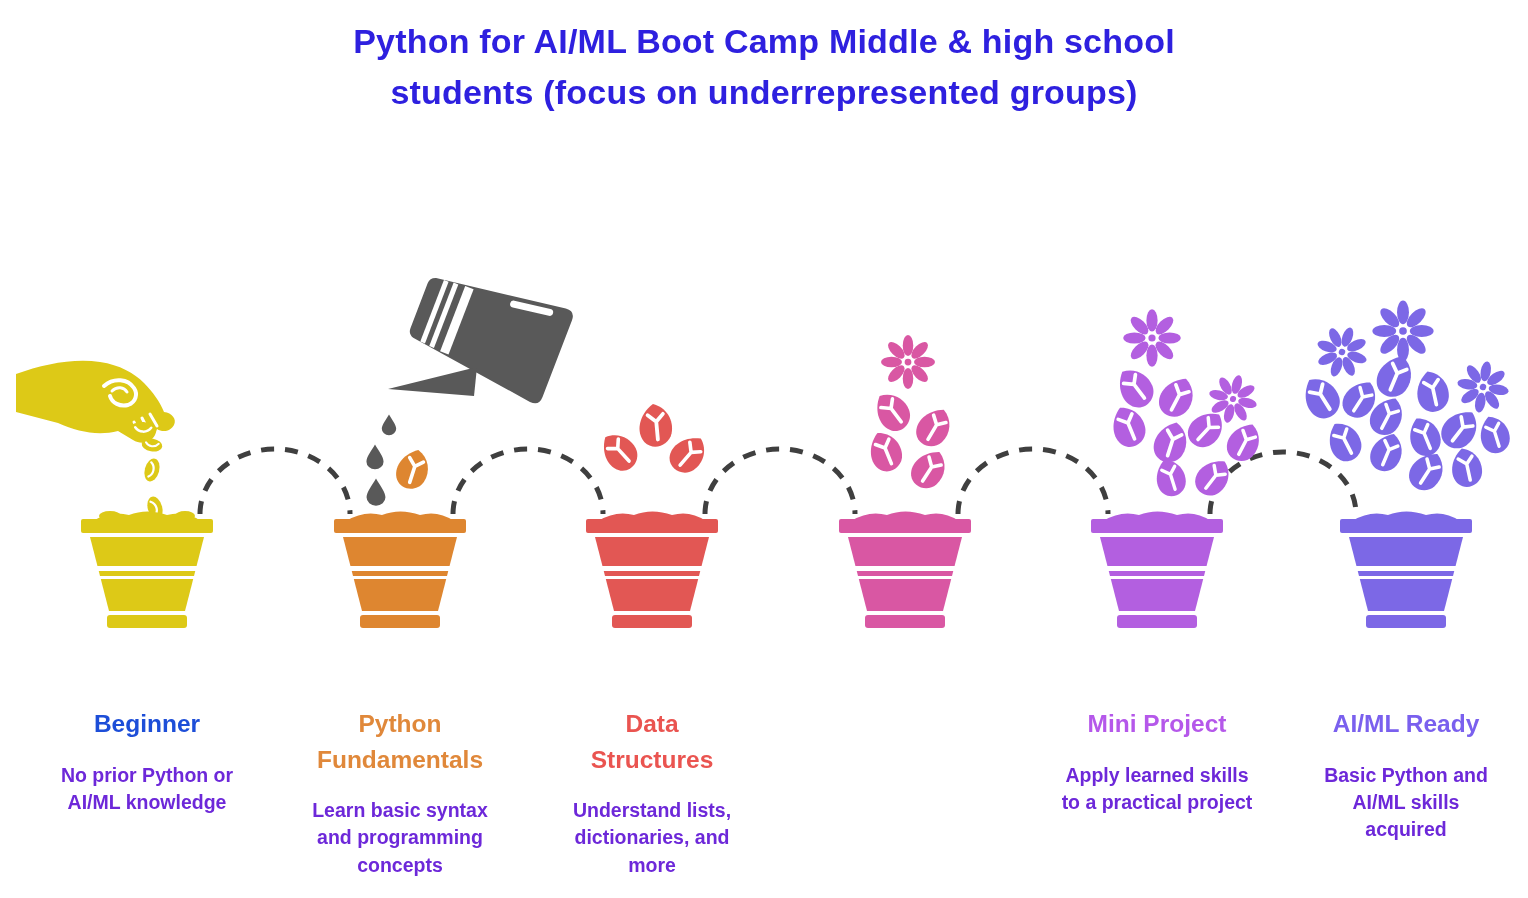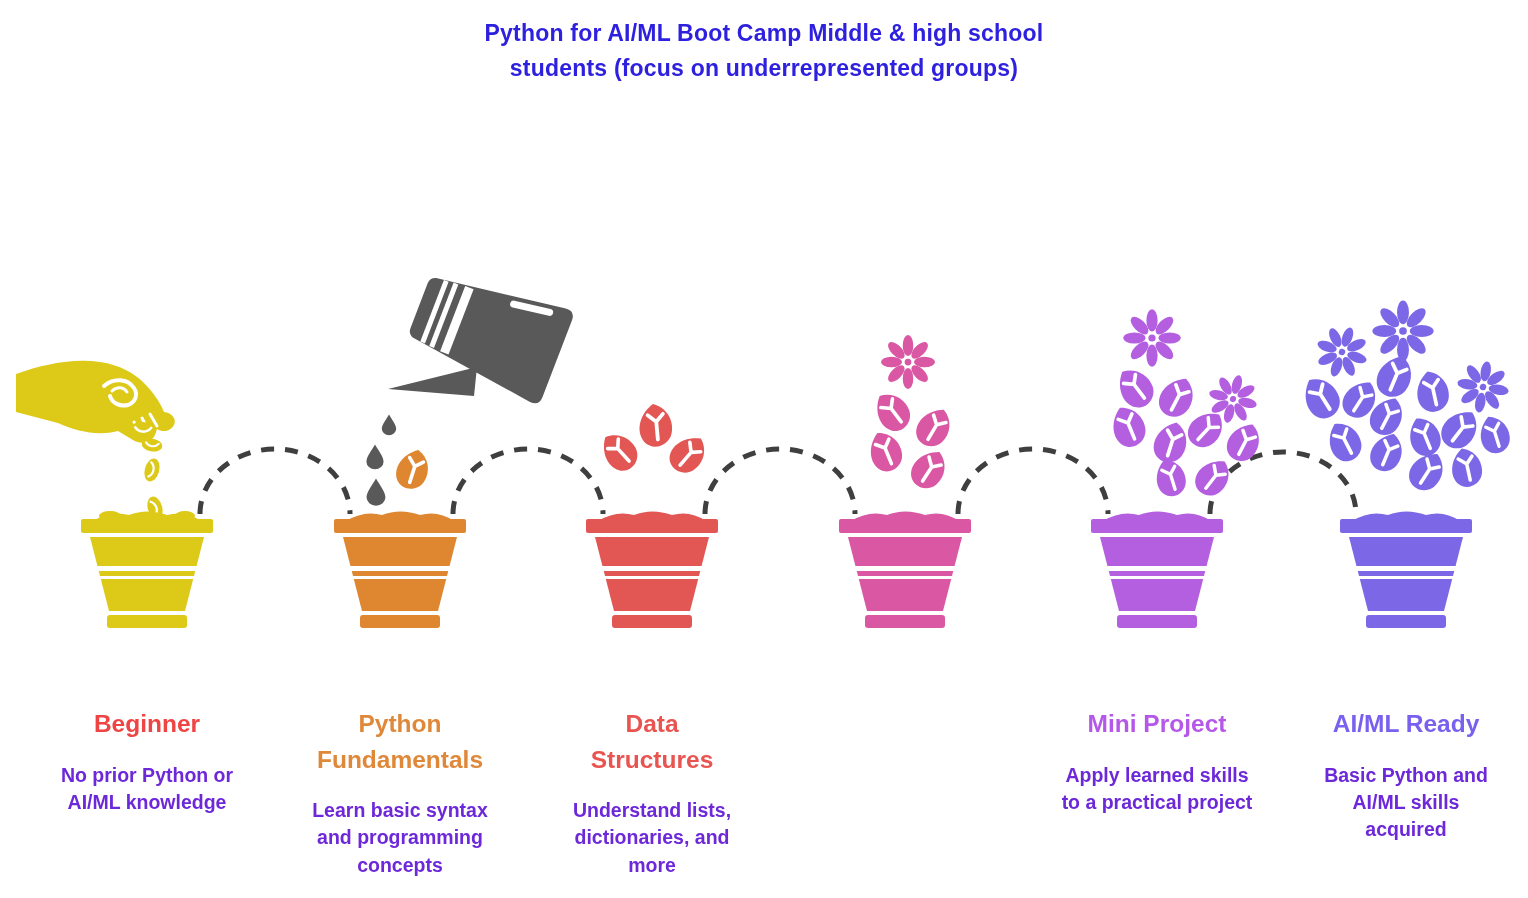--- a/index.html
+++ b/index.html
@@ -4,21 +4,21 @@
 <style>
   * { margin:0; padding:0; box-sizing:border-box; }
   html,body { background:#ffffff; }
   body { font-family:"Liberation Sans", sans-serif; }
   .canvas {
     position:relative; width:1528px; height:898px; background:#ffffff;
     overflow:hidden; margin:0 auto;
   }
   .title {
     position:absolute; top:16px; left:0; width:100%;
-    text-align:center; font-size:23px; font-weight:700;
+    text-align:center; font-size:34px; font-weight:700;
     line-height:1.5; white-space:pre-line; letter-spacing:0.2px;
   }
   .art { position:absolute; left:0; top:0; width:1528px; height:898px; }
   .col { position:absolute; top:706px; width:236px; text-align:center; }
   .col h2 { font-size:24.5px; font-weight:700; line-height:1.45;
             white-space:pre-line; margin-bottom:20px; }
   .col p  { font-size:19.5px; font-weight:700; line-height:1.4;
             white-space:pre-line; color:#6d28d9; }
   .c1{left:29px;} .c2{left:282px;} .c3{left:534px;}
   .c4{left:787px;} .c5{left:1039px;} .c6{left:1288px;}
@@ -156,21 +156,21 @@
       <use href="#bud" transform="translate(1345,442) rotate(-30) scale(0.8)"></use>
       <use href="#bud" transform="translate(1387,453) rotate(20) scale(0.78)"></use>
       <use href="#bud" transform="translate(1425,437) rotate(-25) scale(0.78)"></use>
       <use href="#bud" transform="translate(1427,472) rotate(30) scale(0.8)"></use>
       <use href="#bud" transform="translate(1467,468) rotate(-15) scale(0.78)"></use>
     </g>
     <use href="#pot" transform="translate(1336,503)" fill="#7c68e6"></use>
   </svg>
 
   <div class="col c1">
-    <h2 style="color: #ef4444;">Beginner</h2>
+    <h2 style="color: #1d4ed8;">Beginner</h2>
     <p>No prior Python or
 AI/ML knowledge</p>
   </div>
   <div class="col c3">
     <h2 style="color: rgb(234, 84, 80);">Data
 Structures</h2>
     <p>Understand lists,
 dictionaries, and
 more</p>
   </div>

